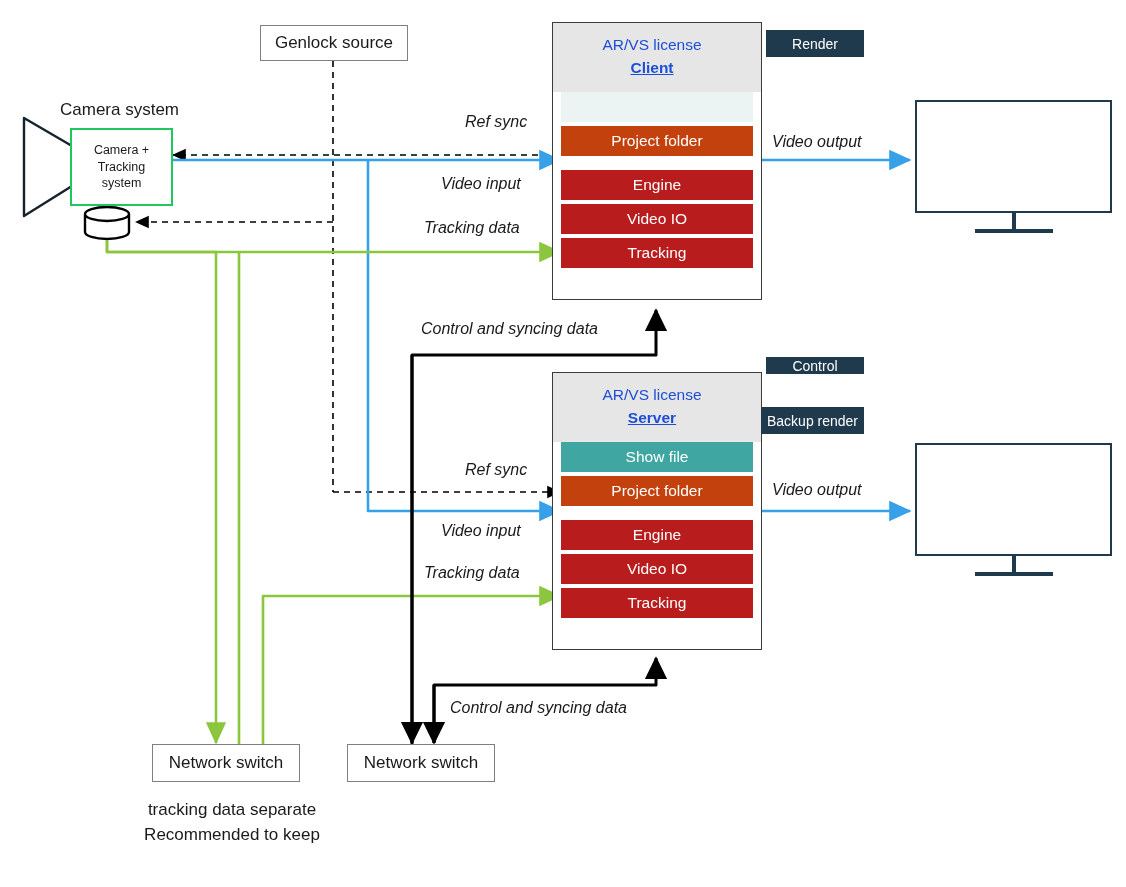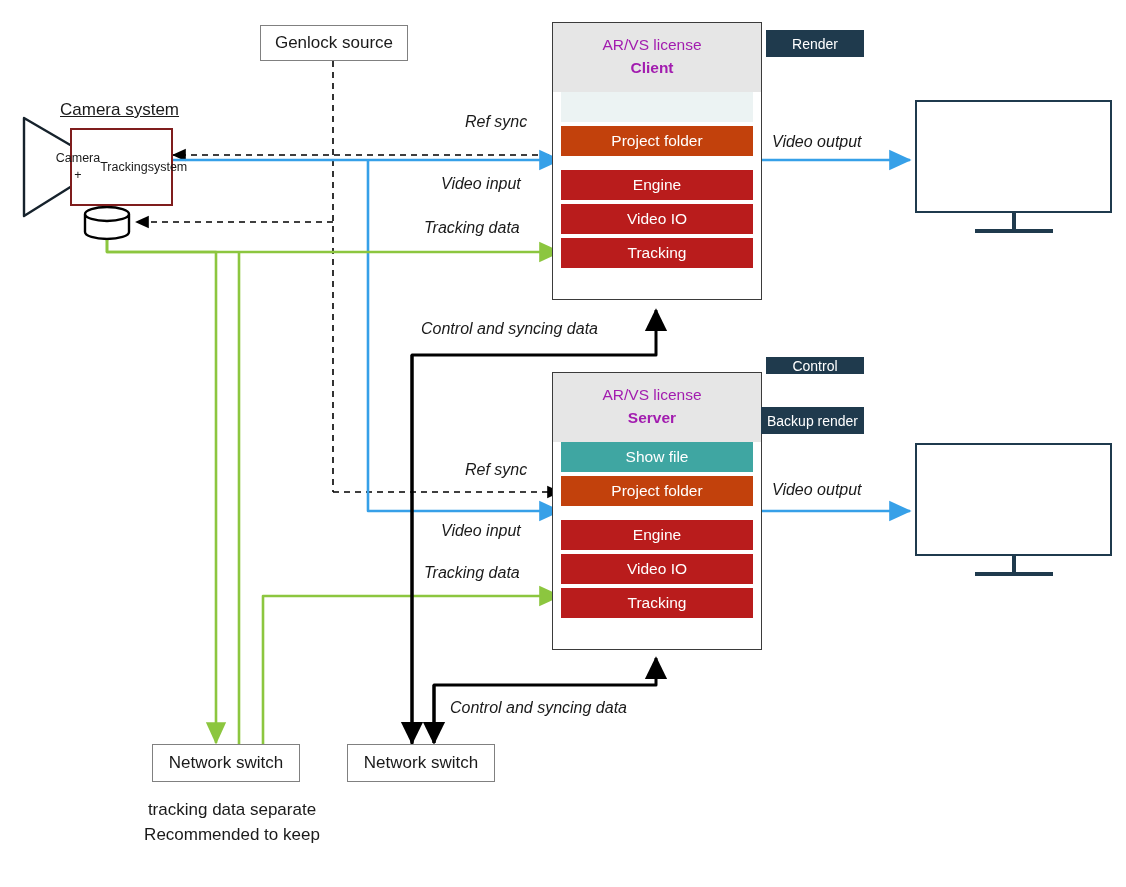--- a/index.html
+++ b/index.html
@@ -34,46 +34,48 @@
   .plainbox {
     border: 1px solid #808080;
     background: #ffffff;
     display: flex;
     align-items: center;
     justify-content: center;
     color: #1a1a1a;
     font-size: 17px;
   }
   .camerabox {
-    border: 2px solid #7f1d1d;
-    background: #ffffff;
-    display: flex;
+    border: 2px solid #22c55e;
+    background: #ffffff;
+    display: flex;
+    flex-direction: column;
     align-items: center;
     justify-content: center;
     color: #1a1a1a;
     font-size: 12.5px;
     line-height: 1.35;
     text-align: center;
   }
   
   .machine {
     border: 1.5px solid #3b3b3b;
     background: #ffffff;
   }
   .machine-head {
     background: #e6e6e6;
     text-align: center;
-    color: #a21caf;
+    color: #1d4ed8;
     font-size: 15.5px;
     line-height: 1.5;
     padding: 10px 10px 12px 0;
   }
   .machine-head .role {
     font-weight: bold;
     display: block;
+    text-decoration: underline;
   }
   .machine-body {
     padding: 0 8px;
   }
   .slot {
     height: 30px;
     margin-bottom: 4px;
     display: flex;
     align-items: center;
     justify-content: center;
@@ -96,21 +98,21 @@
     justify-content: center;
     box-sizing: border-box;
   }
   
   .label {
     position: absolute;
     color: #1a1a1a;
     white-space: nowrap;
   }
   .label.italic { font-style: italic; font-size: 16px; }
-  .label.title  { font-size: 17px; text-decoration: underline; }
+  .label.title  { font-size: 17px; }
   .label.note   { font-size: 17px; text-align: center; line-height: 1.45; }
   
   .monitor-screen {
     position: absolute;
     border: 2.5px solid #1f3a4d;
     background: #ffffff;
     box-sizing: border-box;
   }
 </style>
 </head>

